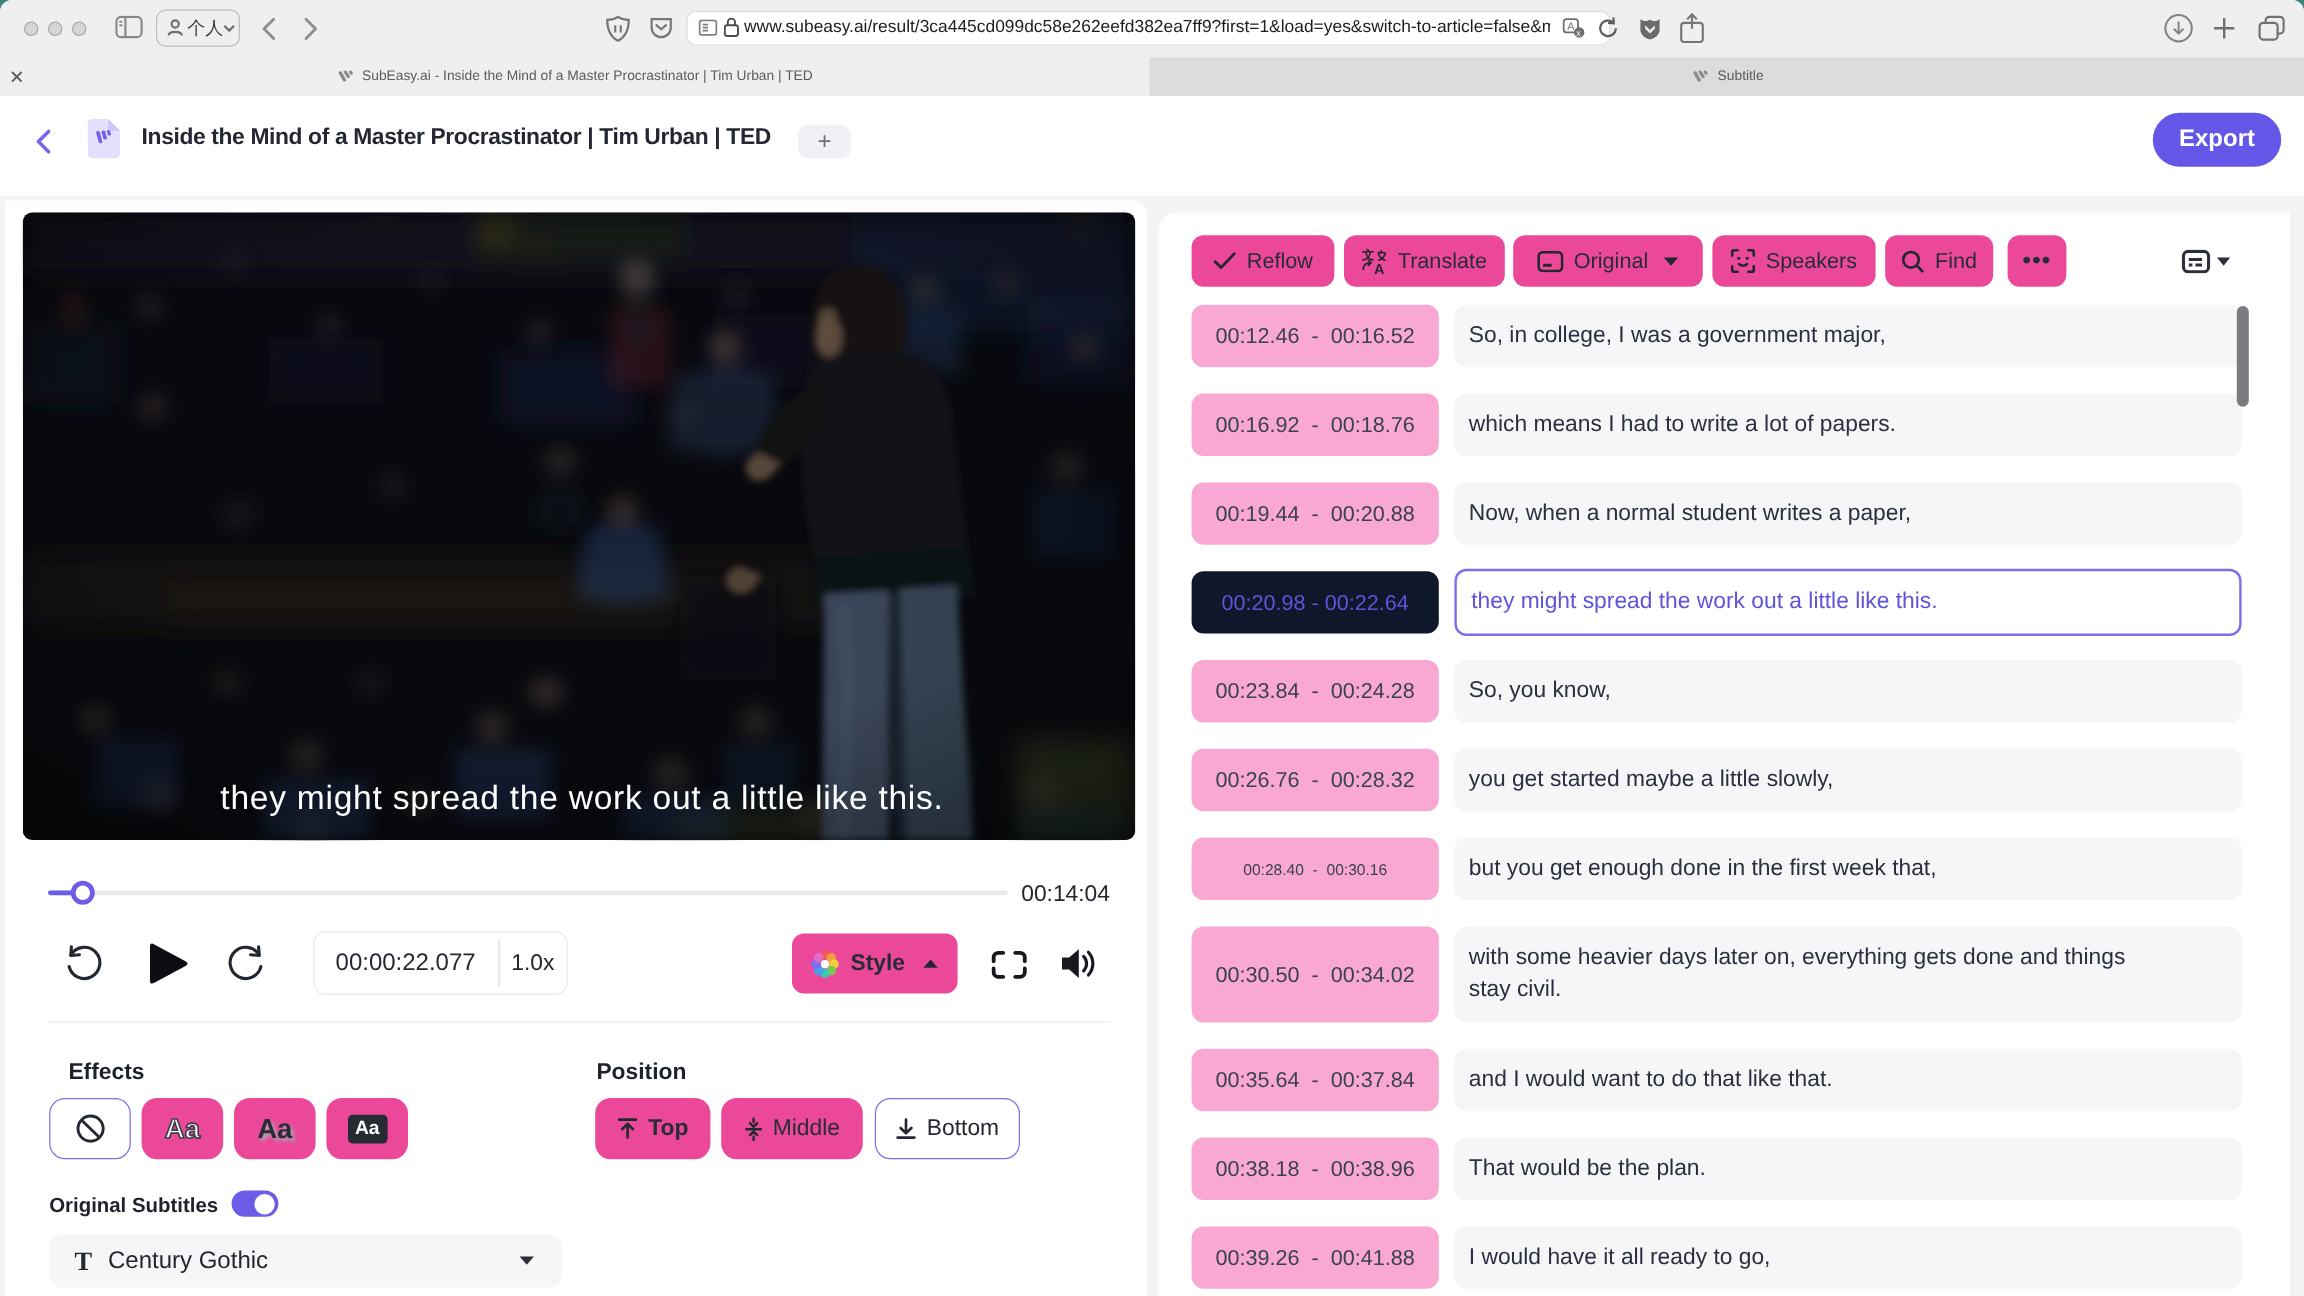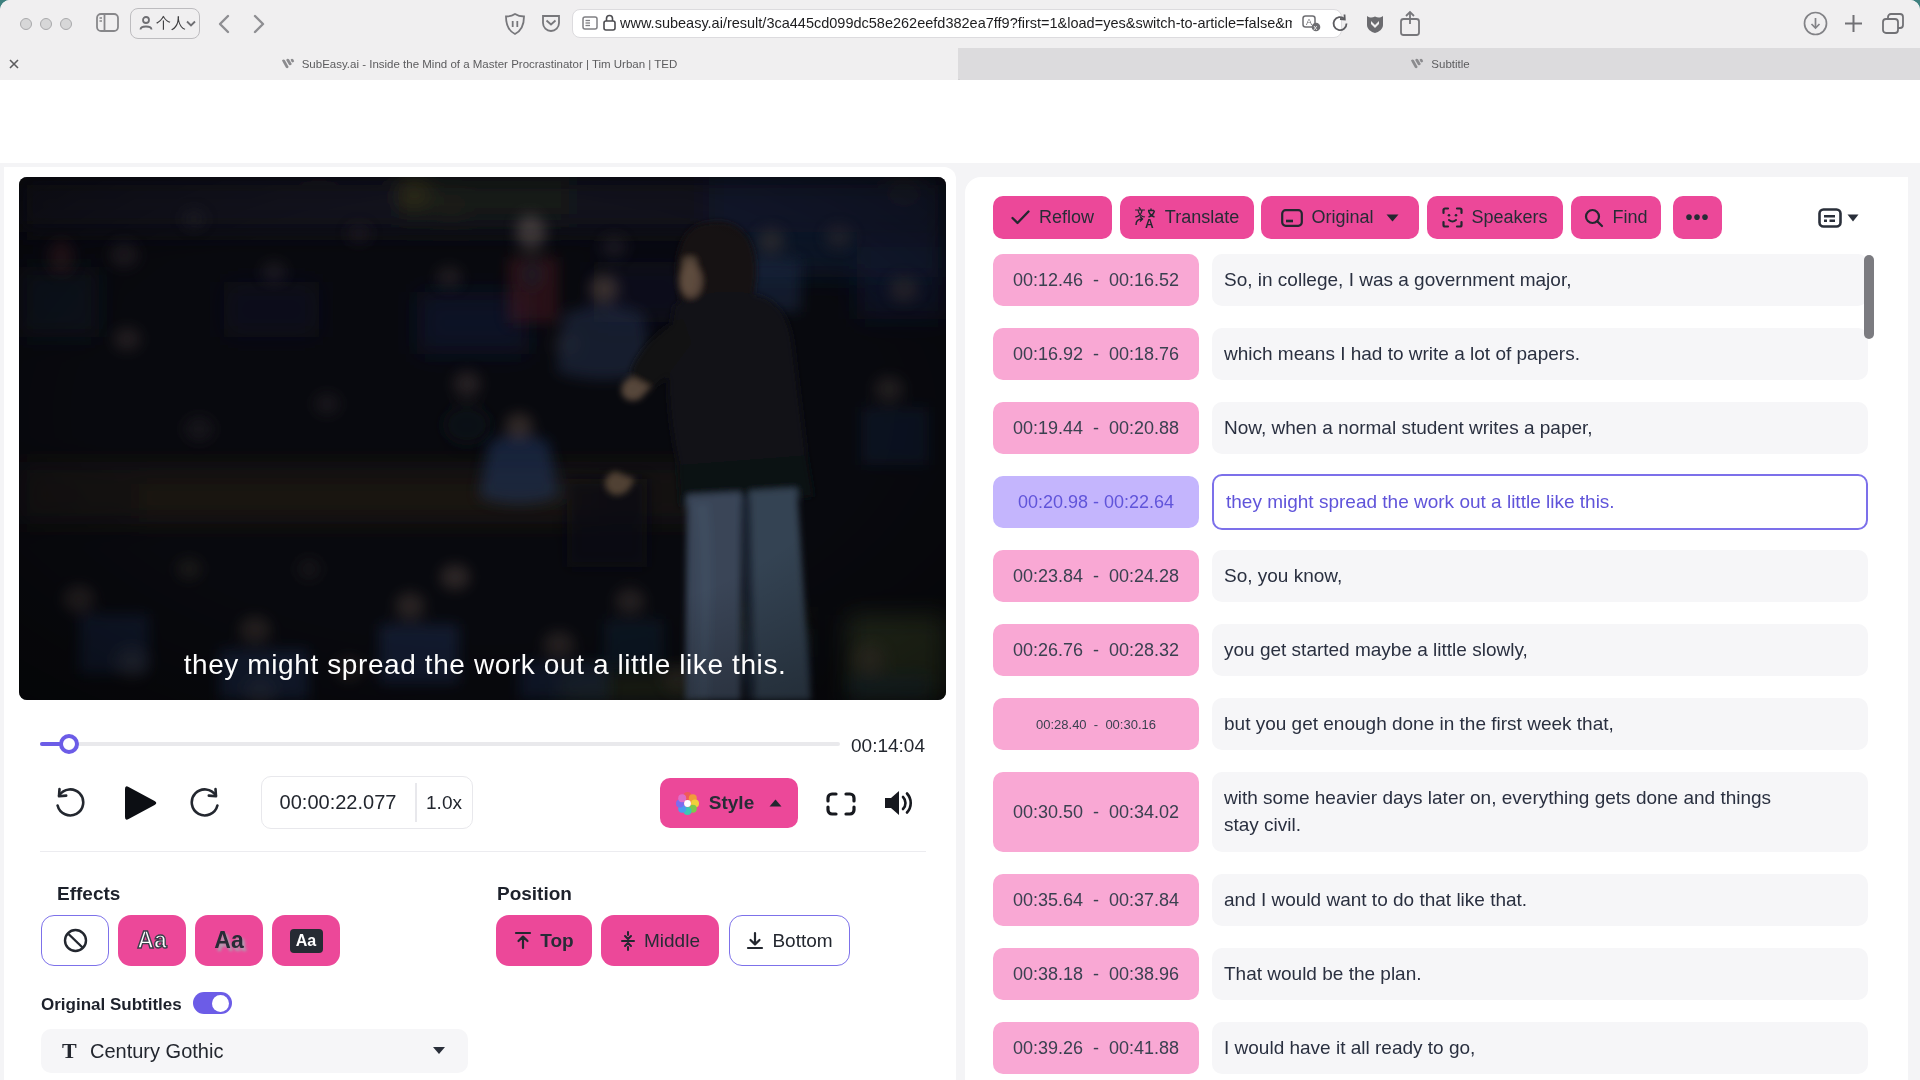--- a/index.html
+++ b/index.html
@@ -136,20 +136,37 @@
               <path d="M10 4 q3 -3 5 0 l3 9 q-3 3 -5 0 Z" transform="rotate(-12 14 10)"></path>
               <path d="M17 4 q2.5 -2.5 4.5 0 l1 4 q-2.5 2.5 -4.5 0 Z" transform="rotate(-12 20 7)"></path>
             </g>
         </svg>
         <span class="tabtitle">Subtitle</span>
       </div>
     </div>
   </div>
 
   <div id="app">
+    <div id="apphead">
+      <svg class="abs" style="left:28px; top:27px;" width="16" height="22" viewBox="0 0 16 22">
+        <path d="M12.5 2.5 L4 11 L12.5 19.5" fill="none" stroke="#7668ea" stroke-width="3" stroke-linecap="round" stroke-linejoin="round"></path>
+      </svg>
+      <svg class="abs" style="left:73px; top:19px;" width="30" height="33" viewBox="0 0 30 33">
+        <path d="M3 4 a4 4 0 0 1 4 -4 L20 0 L30 10 L30 29 a4 4 0 0 1 -4 4 L7 33 a4 4 0 0 1 -4 -4 Z" fill="#e4dffb" transform="translate(-3 0)"></path>
+        <path d="M17 0 L27 10 L19 10 a2 2 0 0 1 -2 -2 Z" fill="#cfc6f6"></path>
+        <g fill="#7463e8">
+            <path d="M7 11 q2 -1.6 3.2 0 l2.2 8.5 q-2 1.6 -3.2 0 Z"></path>
+            <path d="M11.5 10.5 q2 -1.6 3.2 0 l1.6 6 q-2 1.6 -3.2 0 Z"></path>
+            <path d="M16 10 q1.7 -1.4 2.8 0 l0.8 3.2 q-1.7 1.4 -2.8 0 Z"></path>
+          </g>
+      </svg>
+      <div class="abs" style="left:118px; top:24px; font-size:19px; letter-spacing:-0.3px; font-weight:700; color:#232732;">Inside the Mind of a Master Procrastinator | Tim Urban | TED</div>
+      <div class="abs" style="left:665px; top:24px; width:44px; height:28px; background:#f1f0f5; border-radius:8px; display:flex; align-items:center; justify-content:center; font-size:20px; color:#6e6e76;">+</div>
+      <div class="abs" style="left:1794px; top:14px; width:107px; height:45px; background:#6457e8; border-radius:22.5px; display:flex; align-items:center; justify-content:center; color:#fff; font-size:20px; font-weight:700;">Export</div>
+    </div>
     <div id="appbody">
       <div id="leftcard"></div>
       <div id="rightcard"></div>
       
       <svg class="abs" style="left:19px; top:14px; border-radius:8px;" width="927" height="523" viewBox="0 0 927 523">
         <defs>
           <filter id="b12" x="-30%" y="-30%" width="160%" height="160%">
               <feGaussianBlur stdDeviation="12"></feGaussianBlur>
             </filter>
           <filter id="b7" x="-30%" y="-30%" width="160%" height="160%">
@@ -403,21 +420,21 @@
             <path d="M0.5 0.5 L6 7.5 L11.5 0.5 Z" fill="#2a2f3a"></path>
           </svg>
       
       <div id="rows">
       <div class="pill" style="left:993px; top:91px; width:206px; height:52px; font-size:18px; color:#3a4150;">00:12.46&nbsp; - &nbsp;00:16.52</div>
       <div class="rowtxt" style="left:1212px; top:91px; width:656px; height:52px; padding-left:12px; font-size:19px; ">So, in college, I was a government major,</div>
       <div class="pill" style="left:993px; top:165px; width:206px; height:52px; font-size:18px; color:#3a4150;">00:16.92&nbsp; - &nbsp;00:18.76</div>
       <div class="rowtxt" style="left:1212px; top:165px; width:656px; height:52px; padding-left:12px; font-size:19px; ">which means I had to write a lot of papers.</div>
       <div class="pill" style="left:993px; top:239px; width:206px; height:52px; font-size:18px; color:#3a4150;">00:19.44&nbsp; - &nbsp;00:20.88</div>
       <div class="rowtxt" style="left:1212px; top:239px; width:656px; height:52px; padding-left:12px; font-size:19px; ">Now, when a normal student writes a paper,</div>
-      <div class="pill" style="left:993px; top:313px; width:206px; height:52px; font-size:18px; font-weight:500; color:#6054da; background:#c4b5fd;">00:20.98&nbsp;-&nbsp;00:22.64</div>
+      <div class="pill" style="left:993px; top:313px; width:206px; height:52px; font-size:18px; font-weight:500; color:#6054da; background:#0f172a;">00:20.98&nbsp;-&nbsp;00:22.64</div>
       <div class="rowtxt" style="left:1212px; top:311px; width:656px; height:56px; background:#fff; border:2px solid #7c70ea; color:#6054da; padding-left:12px; font-size:19px;">they might spread the work out a little like this.</div>
       <div class="pill" style="left:993px; top:387px; width:206px; height:52px; font-size:18px; color:#3a4150;">00:23.84&nbsp; - &nbsp;00:24.28</div>
       <div class="rowtxt" style="left:1212px; top:387px; width:656px; height:52px; padding-left:12px; font-size:19px; ">So, you know,</div>
       <div class="pill" style="left:993px; top:461px; width:206px; height:52px; font-size:18px; color:#3a4150;">00:26.76&nbsp; - &nbsp;00:28.32</div>
       <div class="rowtxt" style="left:1212px; top:461px; width:656px; height:52px; padding-left:12px; font-size:19px; ">you get started maybe a little slowly,</div>
       <div class="pill" style="left:993px; top:535px; width:206px; height:52px; font-size:13px; color:#3a4150;">00:28.40&nbsp; - &nbsp;00:30.16</div>
       <div class="rowtxt" style="left:1212px; top:535px; width:656px; height:52px; padding-left:12px; font-size:19px; ">but you get enough done in the first week that,</div>
       <div class="pill" style="left:993px; top:609px; width:206px; height:80px; font-size:18px; color:#3a4150;">00:30.50&nbsp; - &nbsp;00:34.02</div>
       <div class="rowtxt" style="left:1212px; top:609px; width:656px; height:80px; padding-left:12px; font-size:19px; align-items:flex-start; padding-top:12px; padding-right:84px; line-height:27px;">with some heavier days later on, everything gets done and things stay civil.</div>
       <div class="pill" style="left:993px; top:711px; width:206px; height:52px; font-size:18px; color:#3a4150;">00:35.64&nbsp; - &nbsp;00:37.84</div>

